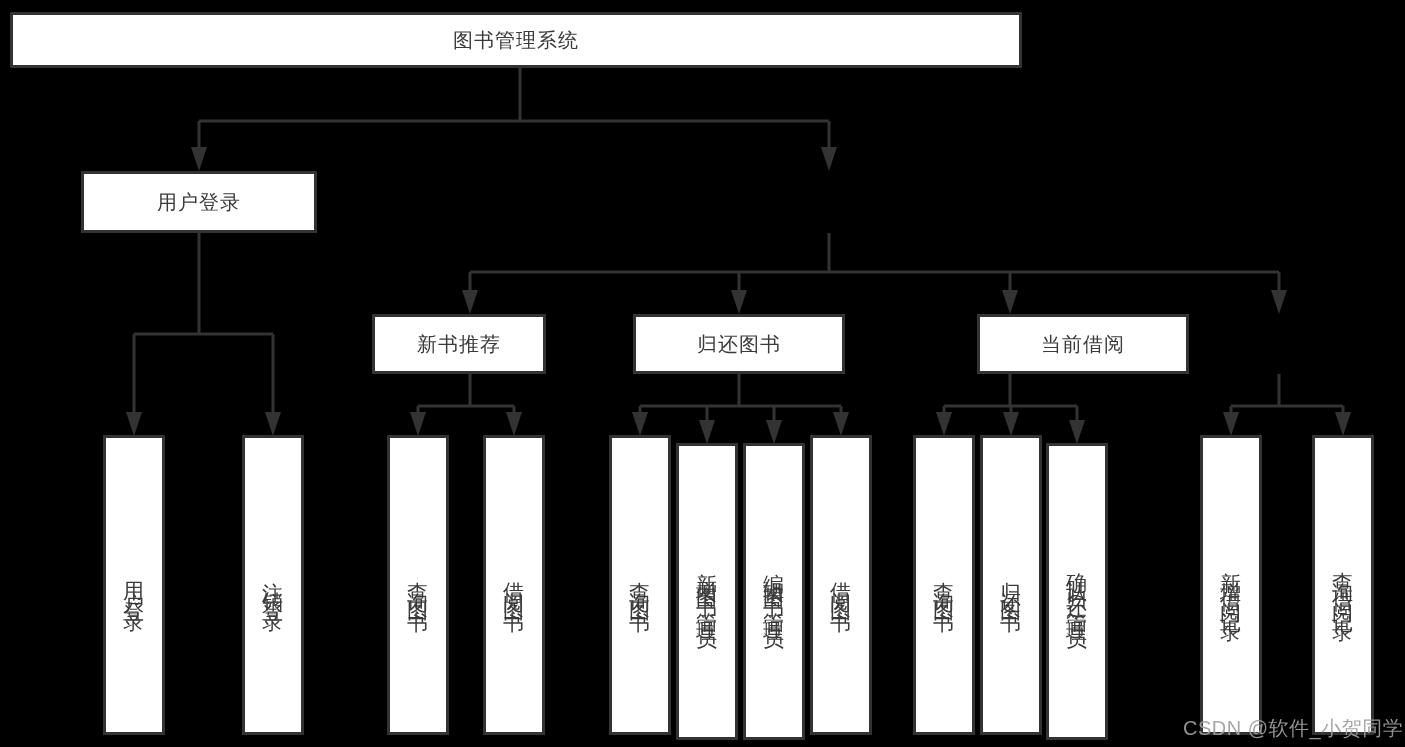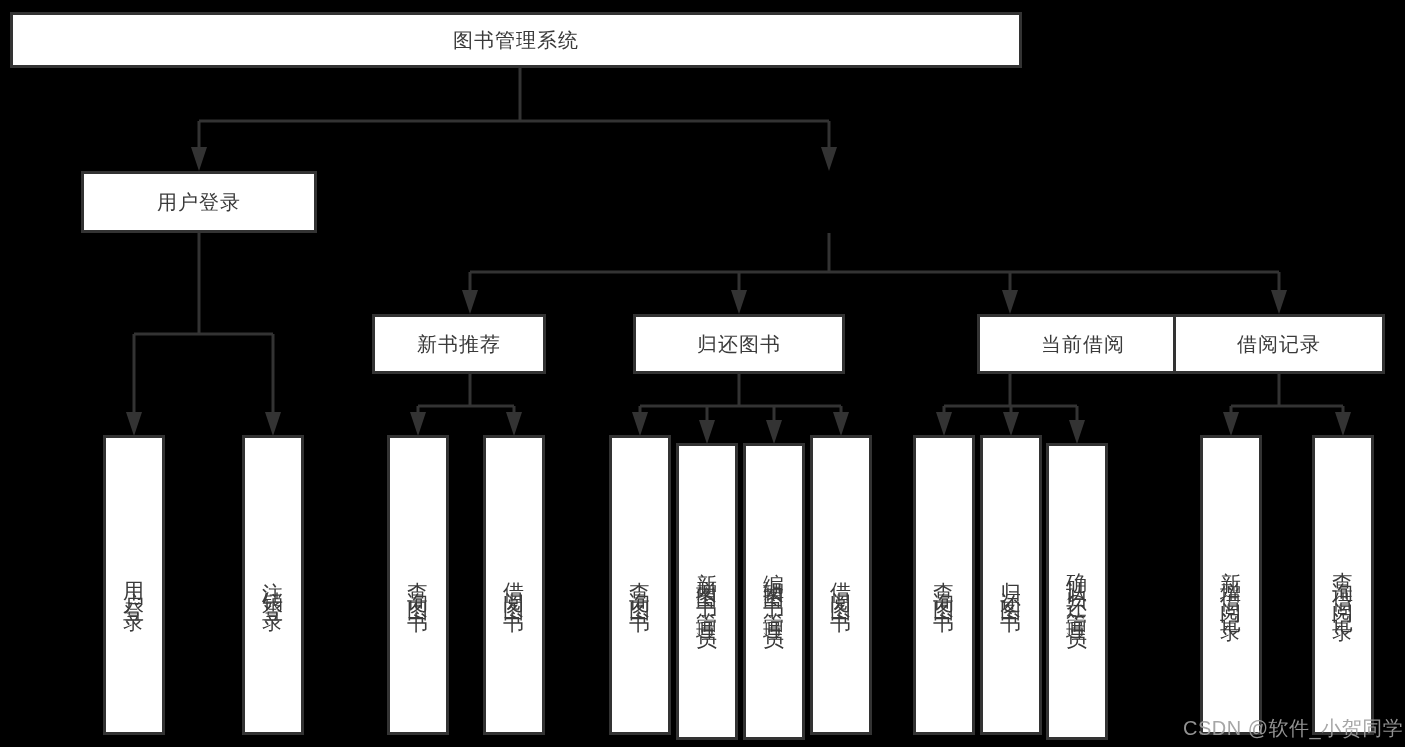--- a/index.html
+++ b/index.html
@@ -95,23 +95,20 @@
 
   <div class="node hnode" style="left:372px;top:314px;width:174px;height:60px;">
     <span>新书推荐</span>
   </div>
   <div class="node hnode" style="left:633px;top:314px;width:212px;height:60px;">
     <span>归还图书</span>
   </div>
   <div class="node hnode" style="left:948px;top:314px;width:212px;height:60px;margin-left:29px;">
     <span>当前借阅</span>
   </div>
-  <div class="node hnode" style="left:1173px;top:314px;width:212px;height:60px;">
-    <span>借阅记录</span>
-  </div>
 
   <div class="node vnode" style="left:103px;top:435px;width:62px;height:300px;">
     <span>用户登录</span>
   </div>
   <div class="node vnode" style="left:242px;top:435px;width:62px;height:300px;">
     <span>注销登录</span>
   </div>
 
   <div class="node vnode" style="left:387px;top:435px;width:62px;height:300px;">
     <span>查询图书</span>

